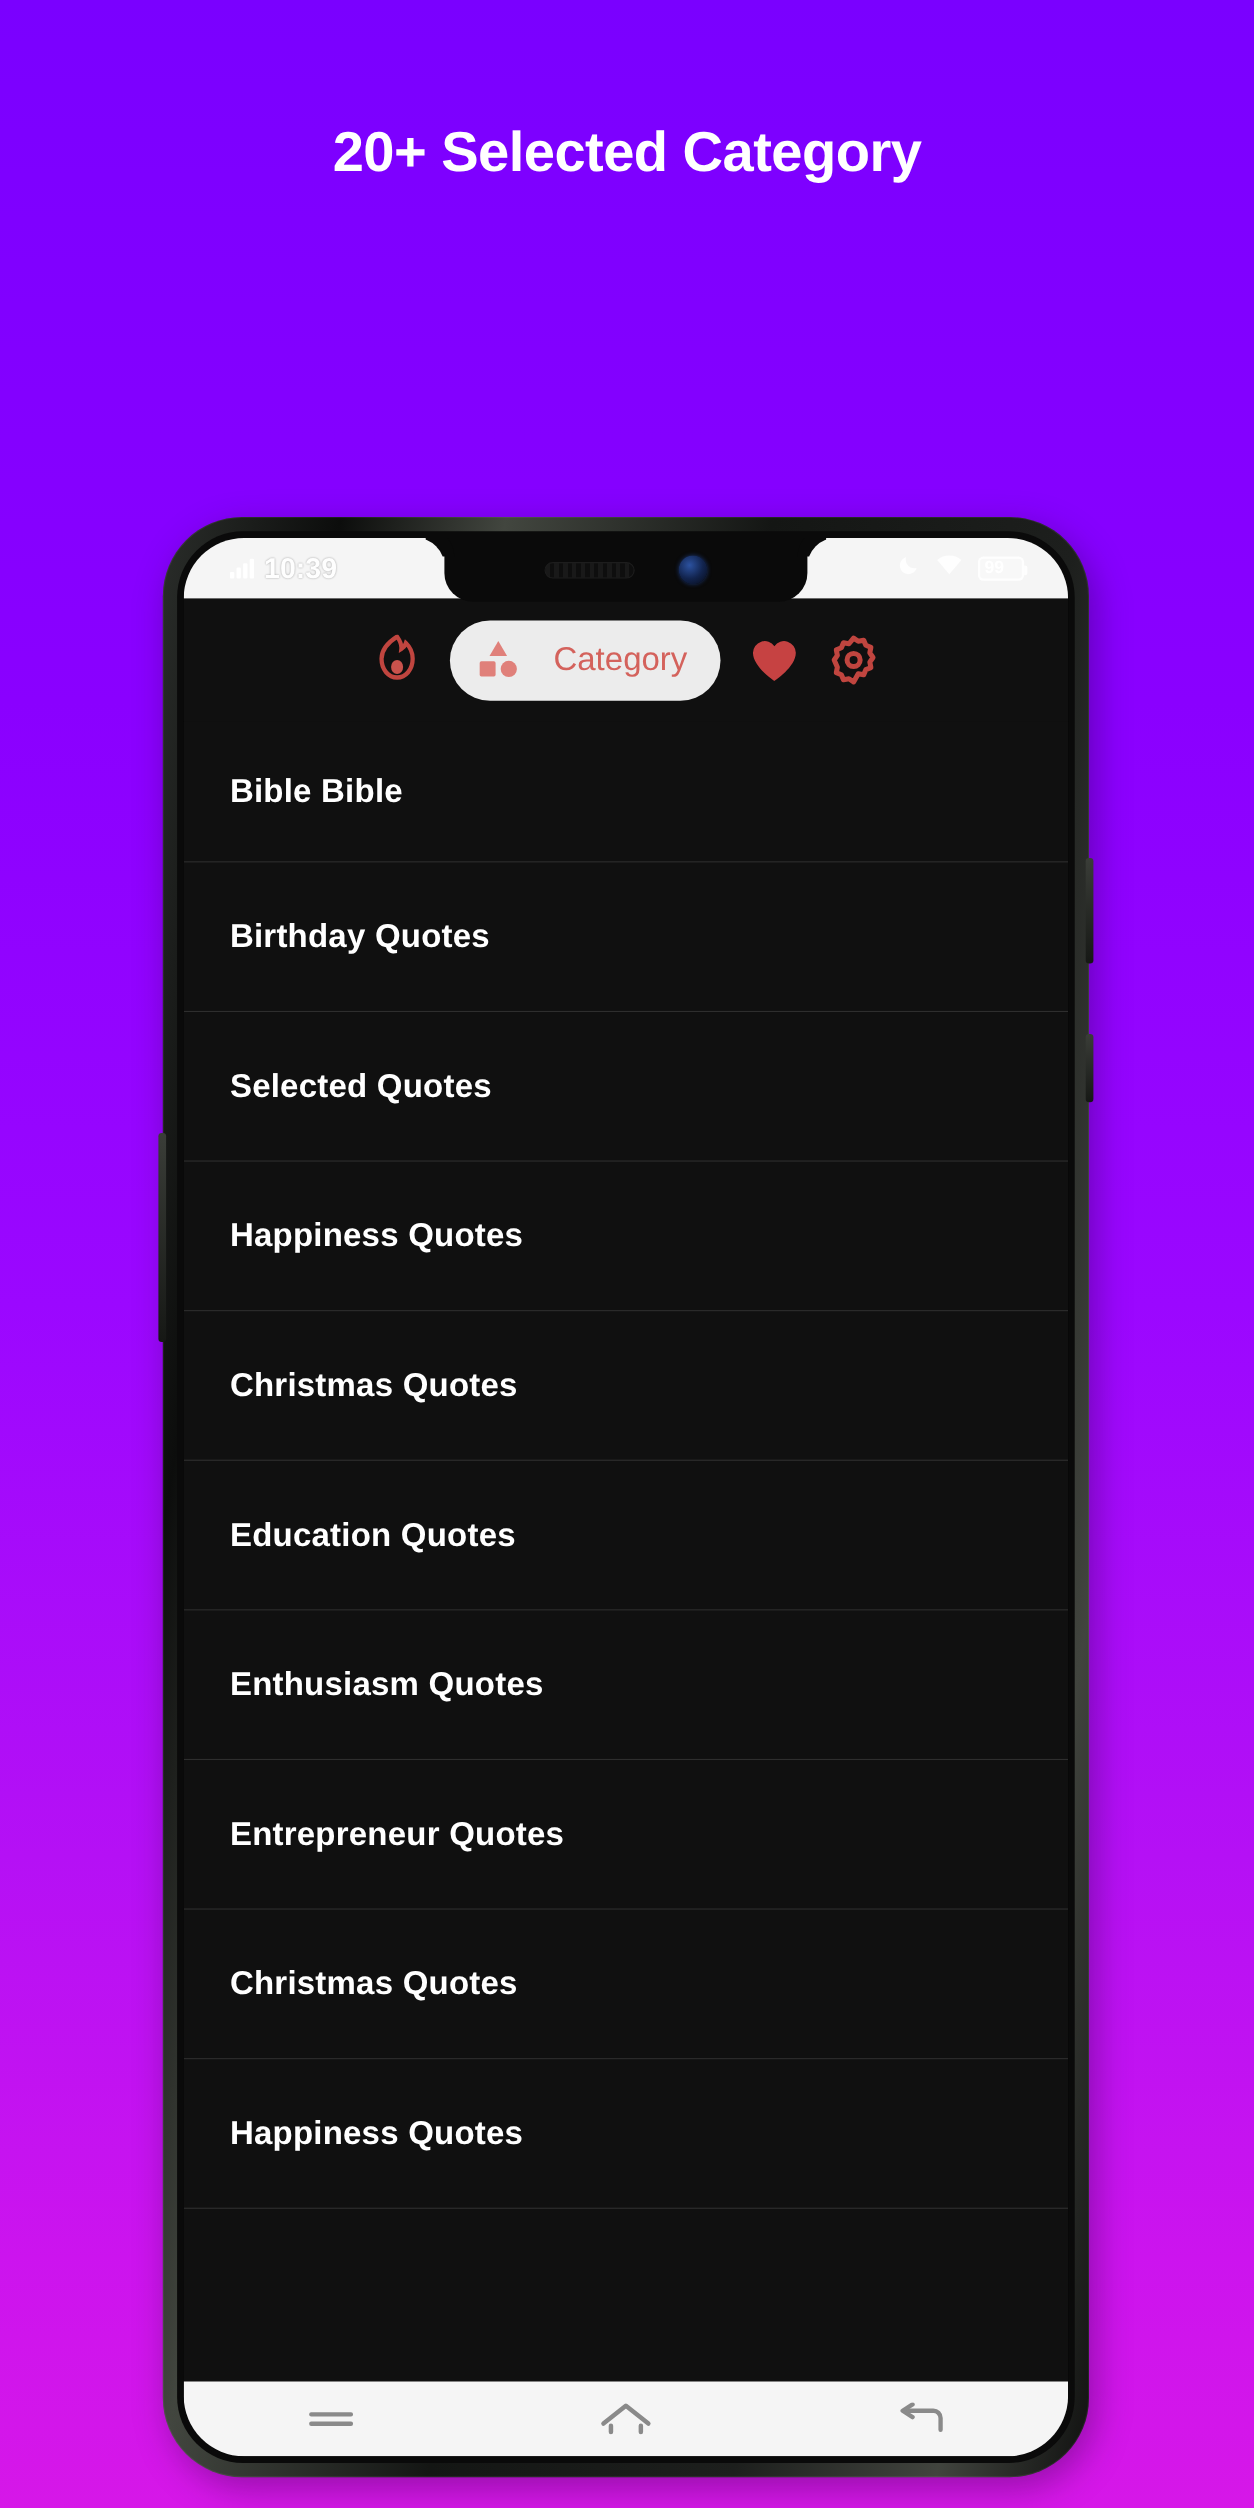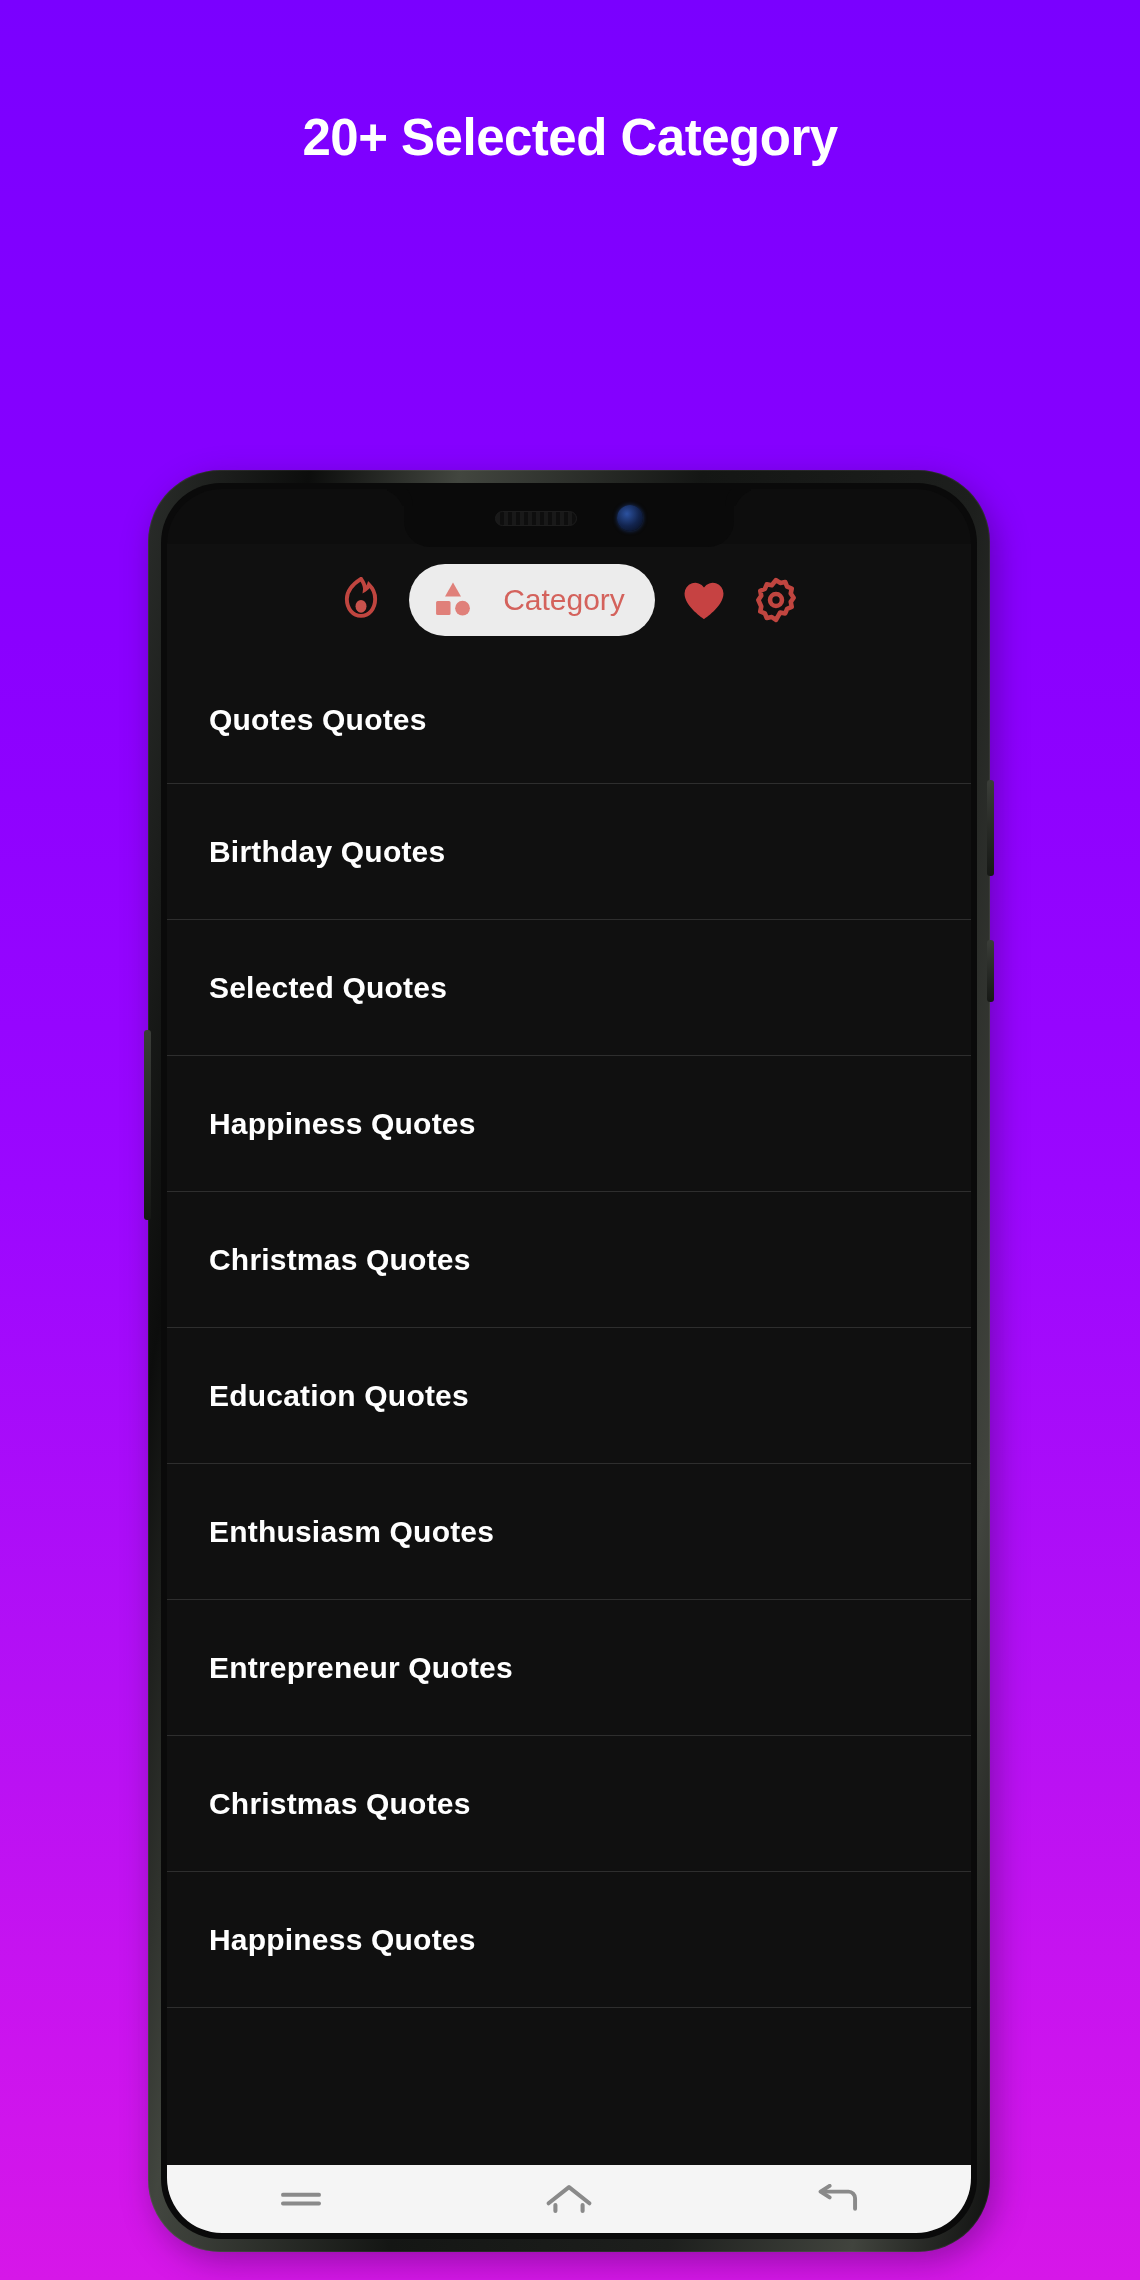--- a/index.html
+++ b/index.html
@@ -211,20 +211,46 @@
   <div class="phone-shadow"></div>
   <div class="phone-frame">
 
     <div class="side-btn btn-right-1"></div>
     <div class="side-btn btn-right-2"></div>
     <div class="side-btn btn-left-1"></div>
 
     <div class="phone-inner-ring">
       <div class="phone-screen">
 
+        <div class="status-bar">
+          <div class="status-left">
+            <span class="sig-bars">
+                <i></i>
+                <i></i>
+                <i></i>
+                <i></i>
+              </span>
+            <span class="status-time">10:39</span>
+          </div>
+          <div class="status-right">
+            <span class="icon-moon">
+              <svg width="22" height="22" viewBox="0 0 24 24">
+                  <path d="M20 14.5A8.5 8.5 0 0 1 9.5 4a8.5 8.5 0 1 0 10.5 10.5z" fill="#ffffff"></path>
+                </svg>
+            </span>
+            <span class="icon-wifi">
+              <svg width="24" height="20" viewBox="0 0 24 20">
+                  <path d="M12 18l11-13a17 17 0 0 0-22 0z" fill="#ffffff"></path>
+                </svg>
+            </span>
+            <span class="batt">
+              <span>99</span>
+            </span>
+          </div>
+        </div>
 
         <div class="notch">
           <div class="speaker"></div>
           <div class="front-cam"></div>
         </div>
 
         <div class="app-body">
 
           <div class="toolbar">
             <div class="tb-icon">
@@ -254,21 +280,21 @@
             <div class="tb-icon">
               <svg width="46" height="46" viewBox="0 0 24 24">
                 <path d="M12 1.6l2.2 1.5 2.6-.5 1 2.4 2.4 1-.5 2.6 1.5 2.2-1.5 2.2.5 2.6-2.4 1-1 2.4-2.6-.5L12 22.4l-2.2-1.5-2.6.5-1-2.4-2.4-1 .5-2.6L2.8 12l1.5-2.2-.5-2.6 2.4-1 1-2.4 2.6.5z" fill="none" stroke="#c0453f" stroke-width="2.4" stroke-linejoin="round"></path>
                 <circle cx="12" cy="12" r="3.1" fill="none" stroke="#c0453f" stroke-width="2.4"></circle>
               </svg>
             </div>
           </div>
 
           <div class="cat-list">
             <div class="cat-row">
-                <span>Quotes Quotes</span>
+                <span>Bible Bible</span>
               </div>
             <div class="cat-row">
                 <span>Birthday Quotes</span>
               </div>
             <div class="cat-row">
                 <span>Selected Quotes</span>
               </div>
             <div class="cat-row">
                 <span>Happiness Quotes</span>
               </div>

